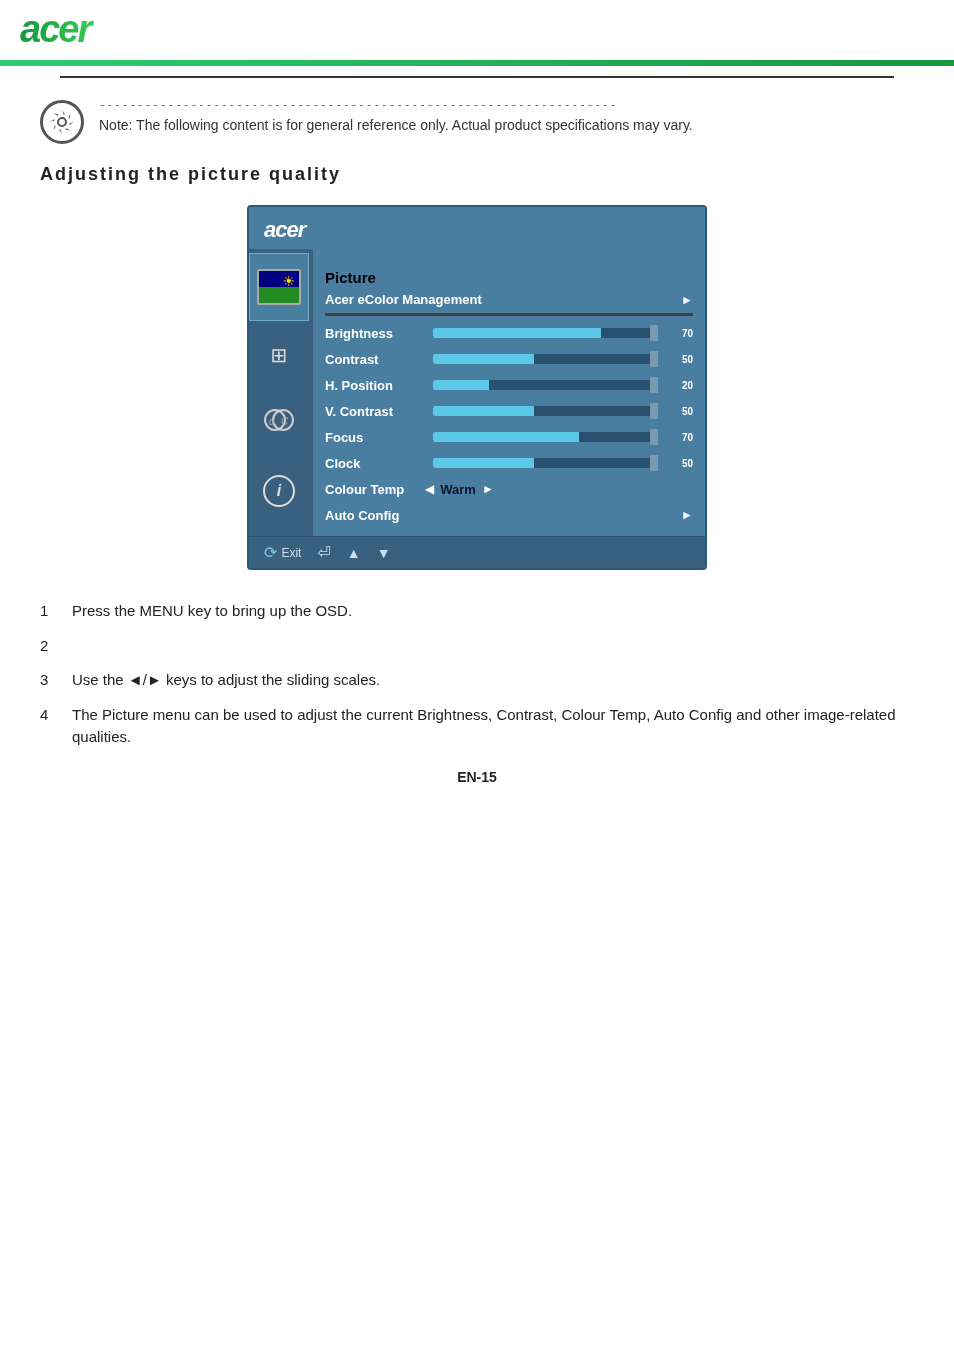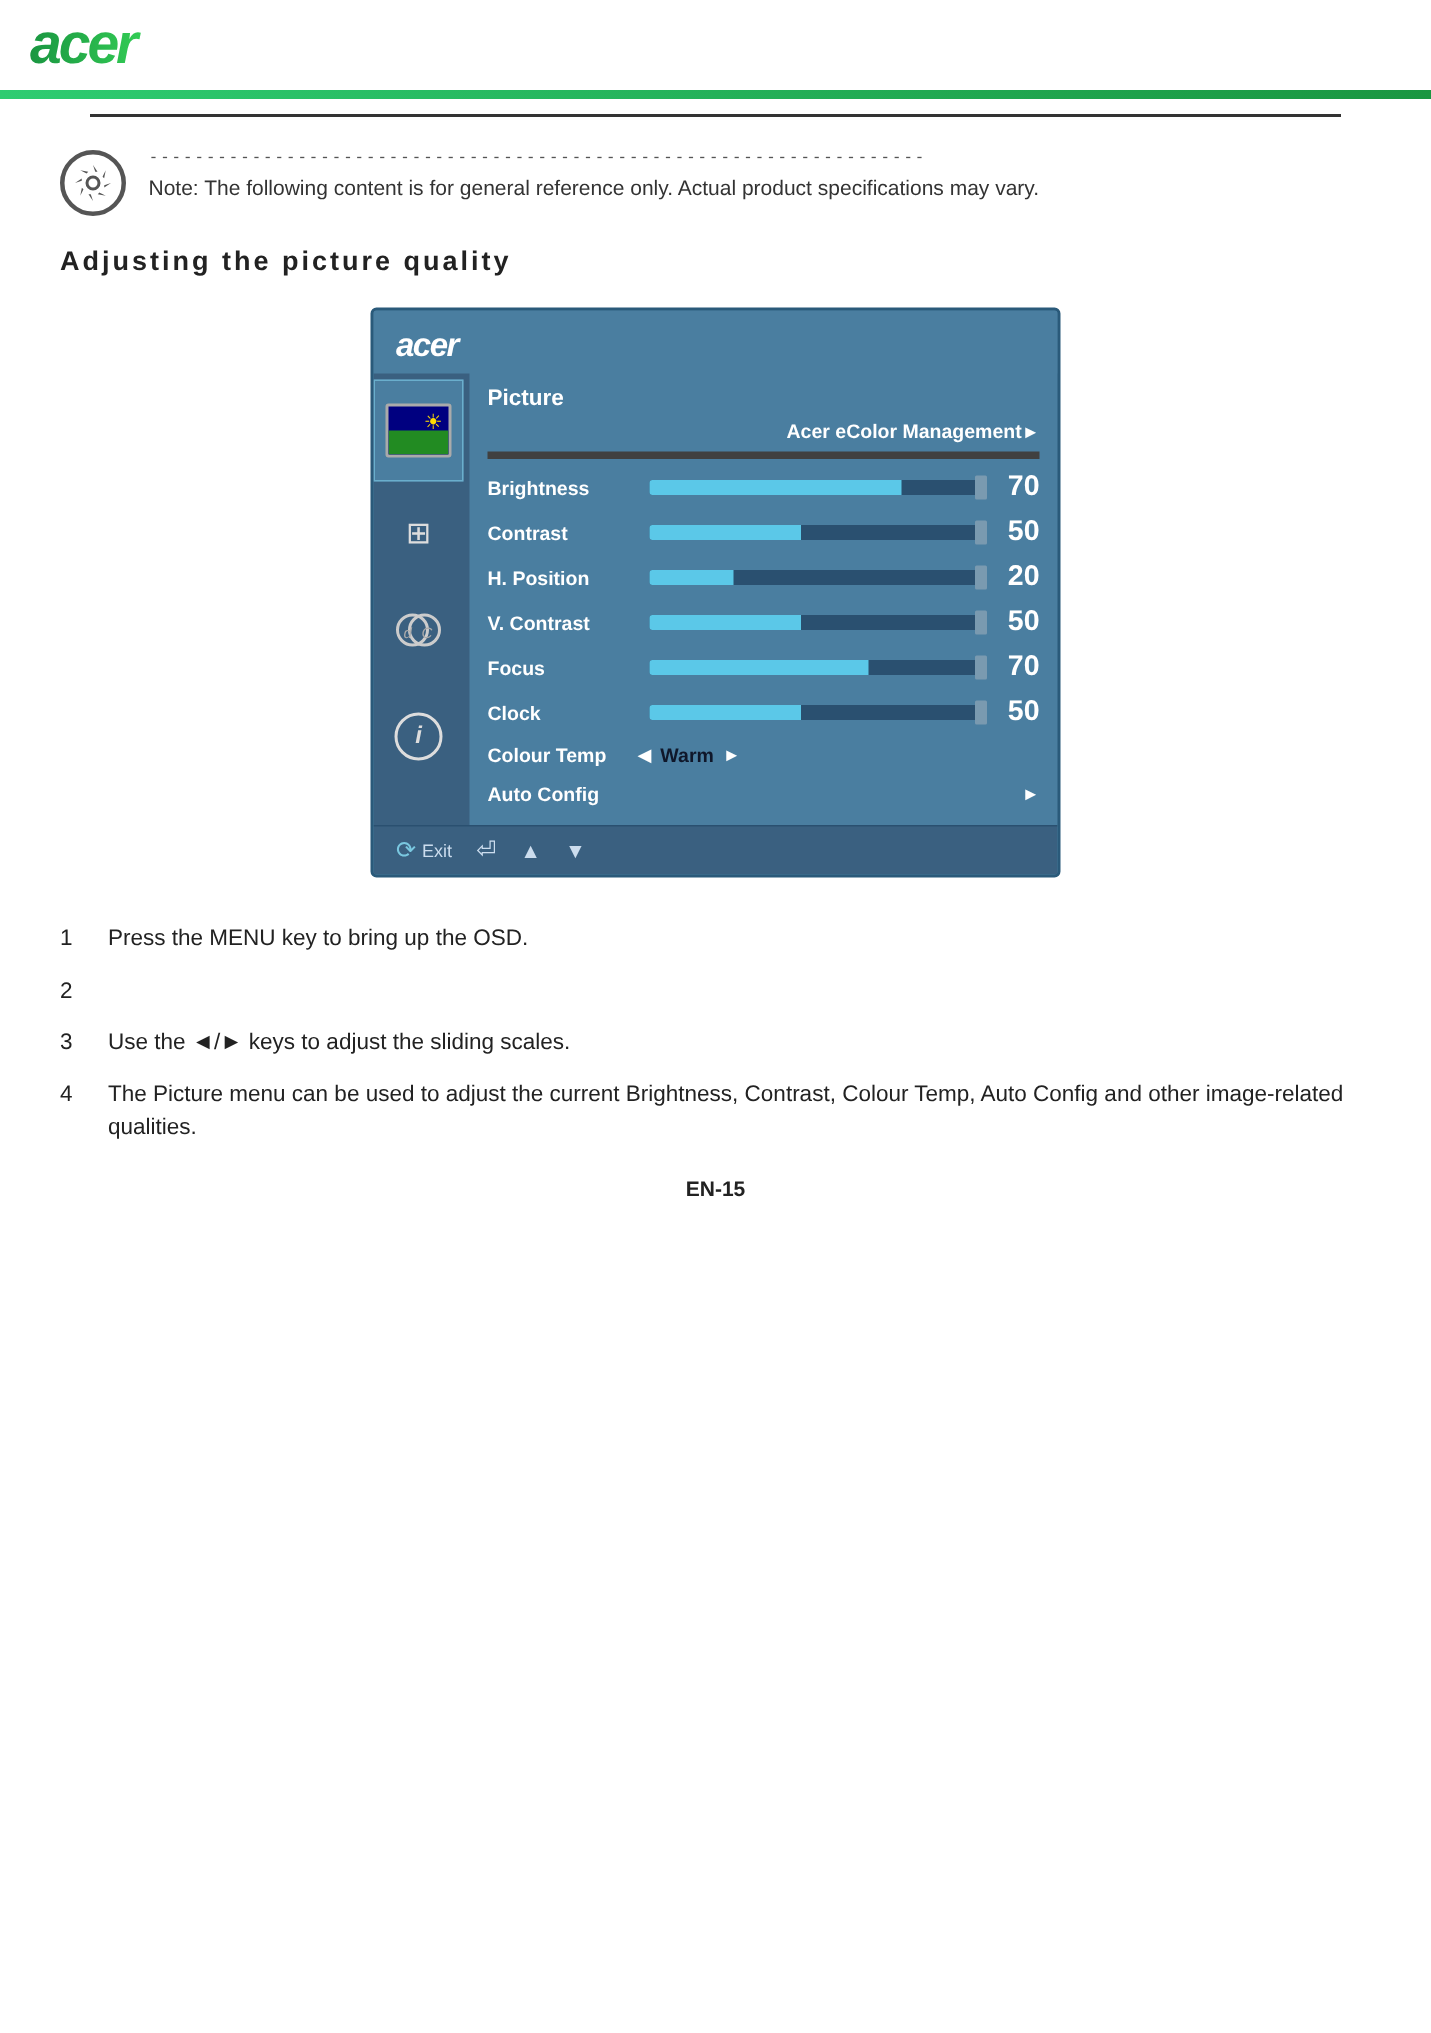--- a/index.html
+++ b/index.html
@@ -212,40 +212,41 @@
     }
 
     .osd-main {
       flex: 1;
       padding: 8px 12px;
     }
 
     .osd-section-title {
       font-size: 15px;
       font-weight: bold;
-      color: #ffffff;
+      color: #000000;
       margin-bottom: 6px;
+      margin-top: 12px;
     }
 
     .osd-menu-item {
       display: flex;
       align-items: center;
       padding: 4px 0;
       min-height: 26px;
     }
 
     .osd-menu-item-label {
       font-size: 13px;
       font-weight: bold;
       color: #ffffff;
       min-width: 100px;
     }
 
     .osd-menu-item-value {
-      font-size: 19px;
+      font-size: 10px;
       font-weight: bold;
       color: #ffffff;
       margin-left: auto;
       min-width: 28px;
       text-align: right;
     }
 
     .osd-slider-track {
       flex: 1;
       height: 10px;
@@ -380,23 +381,22 @@
       font-size: 14px;
       font-weight: bold;
       color: #222;
       margin-top: 20px;
     }
 
     .osd-ecol-row {
       display: flex;
       align-items: center;
       margin-bottom: 4px;
-      border-bottom: 5px solid #404040;
+      border-bottom: 3px solid #404040;
       padding-bottom: 6px;
-      text-align: right;
     }
 
     .osd-ecol-label {
       font-size: 13px;
       font-weight: bold;
       color: #ffffff;
       flex: 1;
     }
   </style>
 </head>

